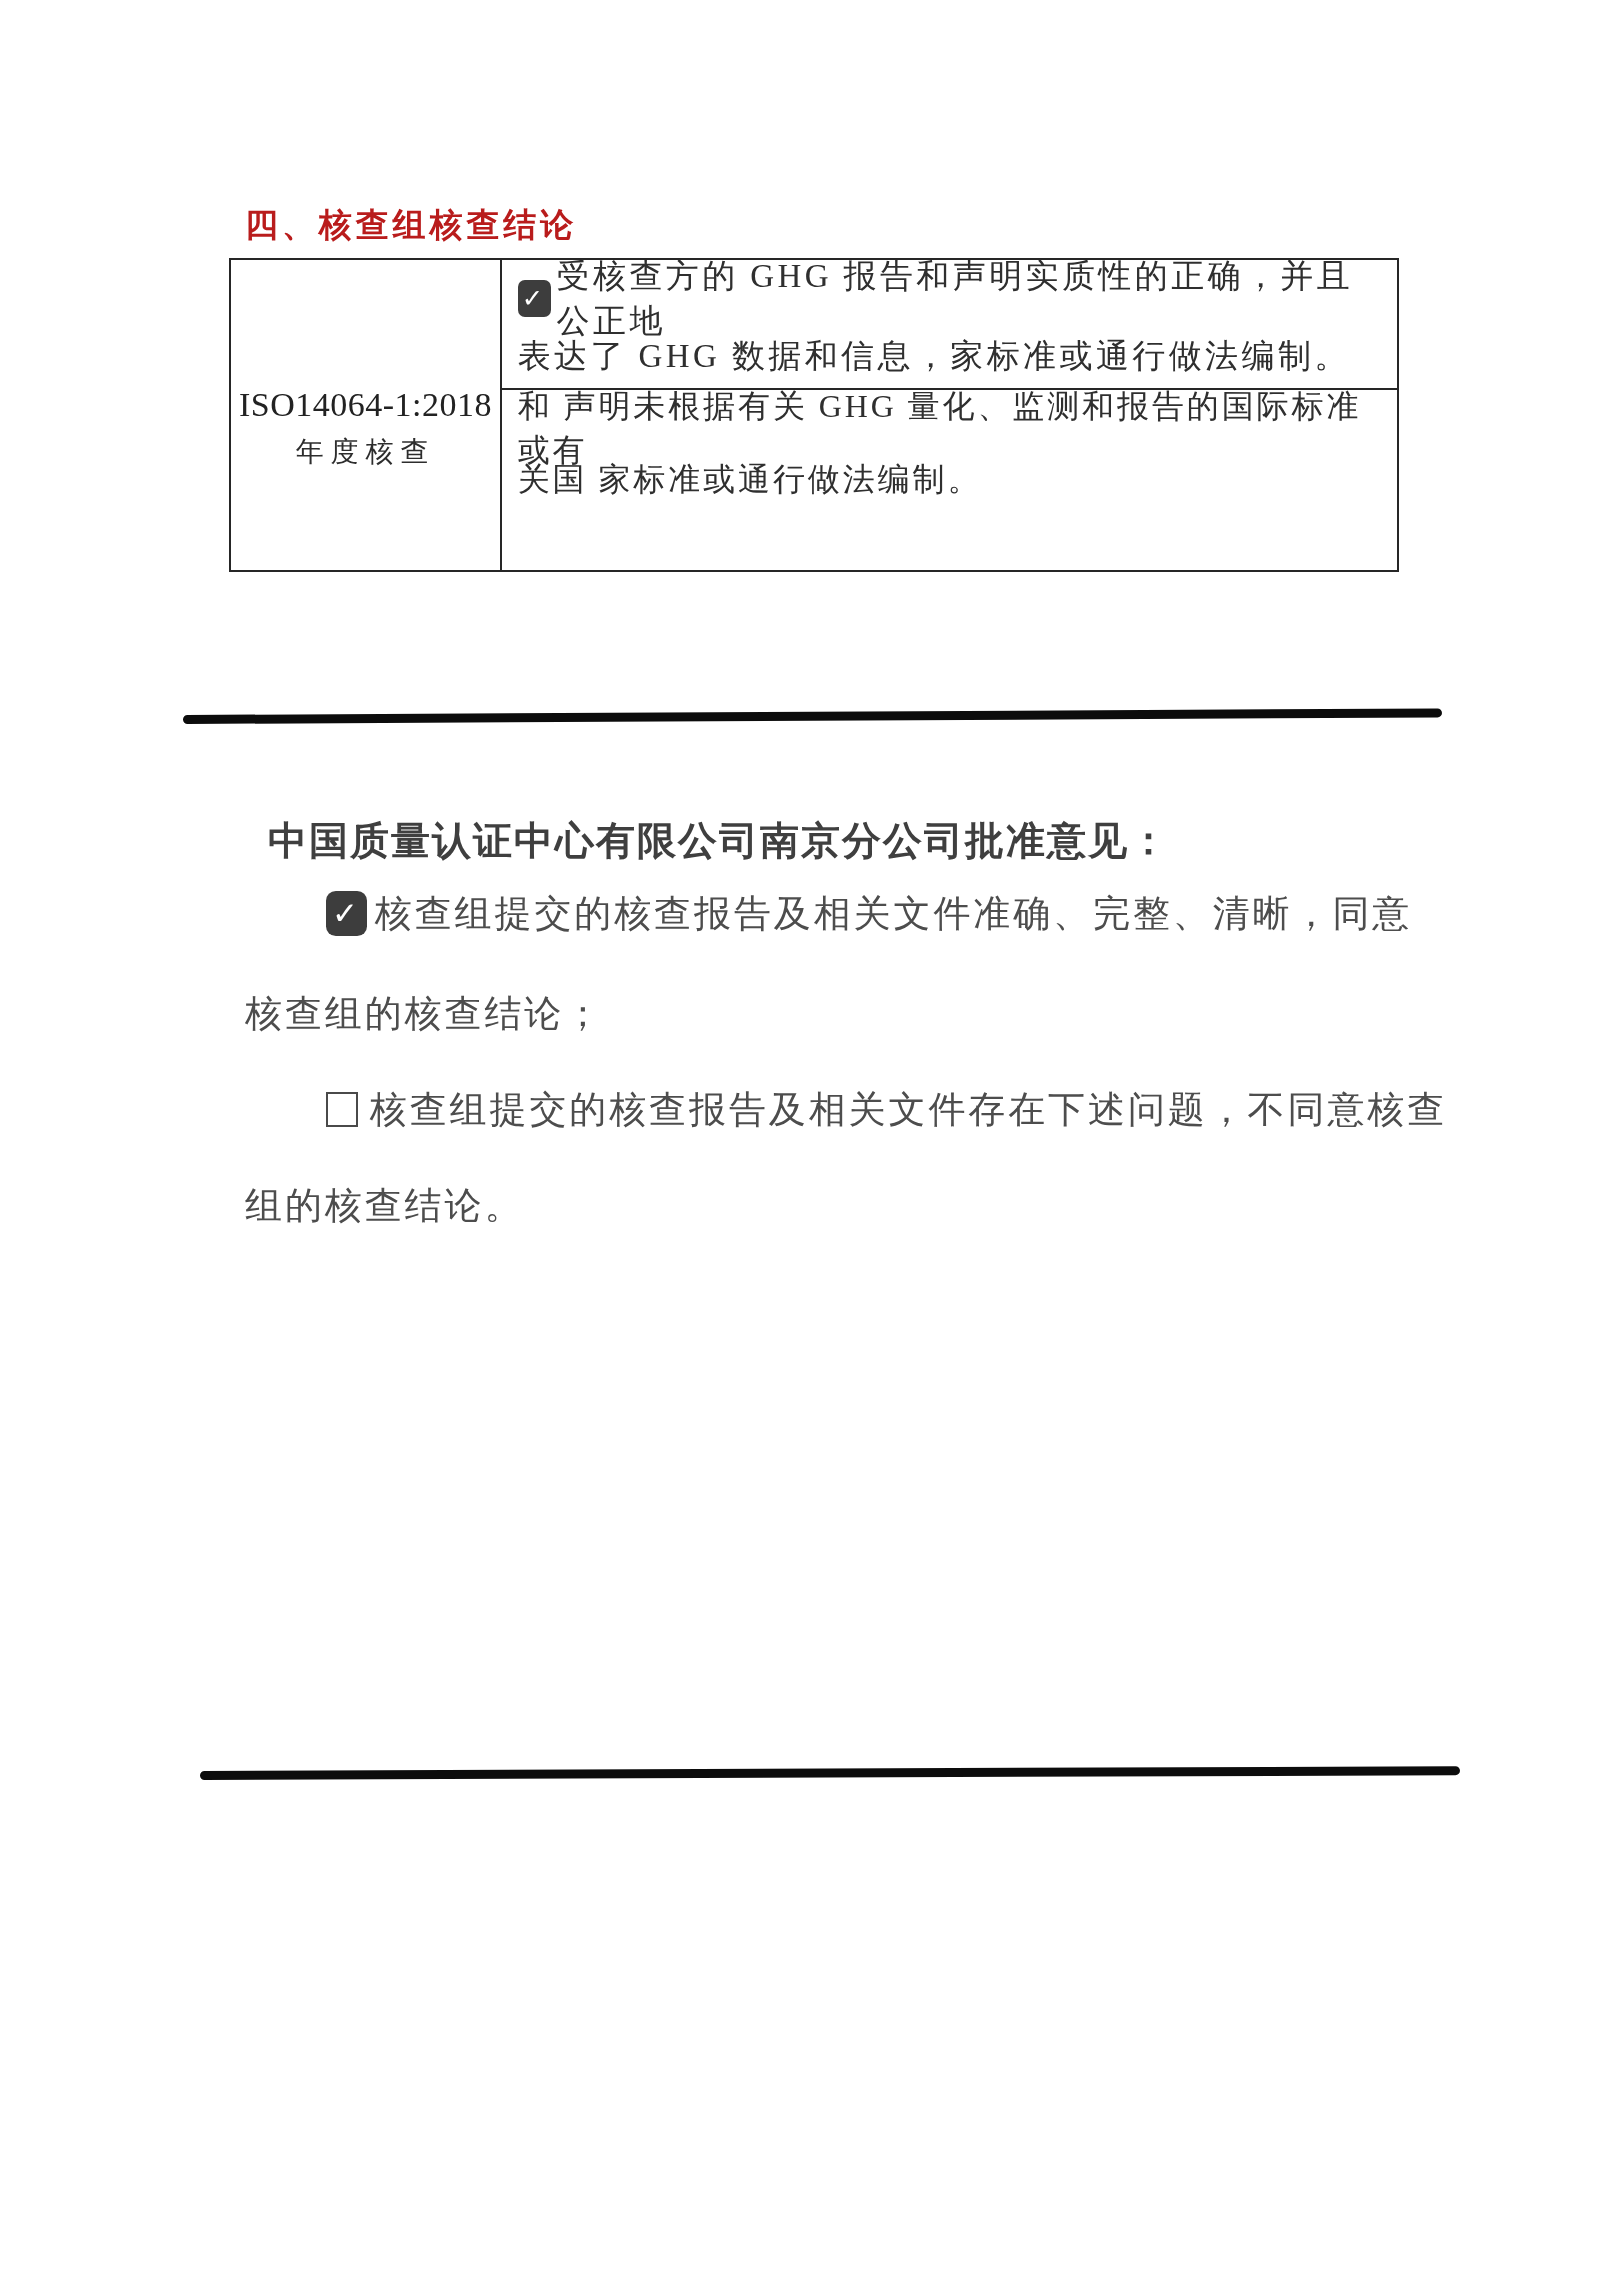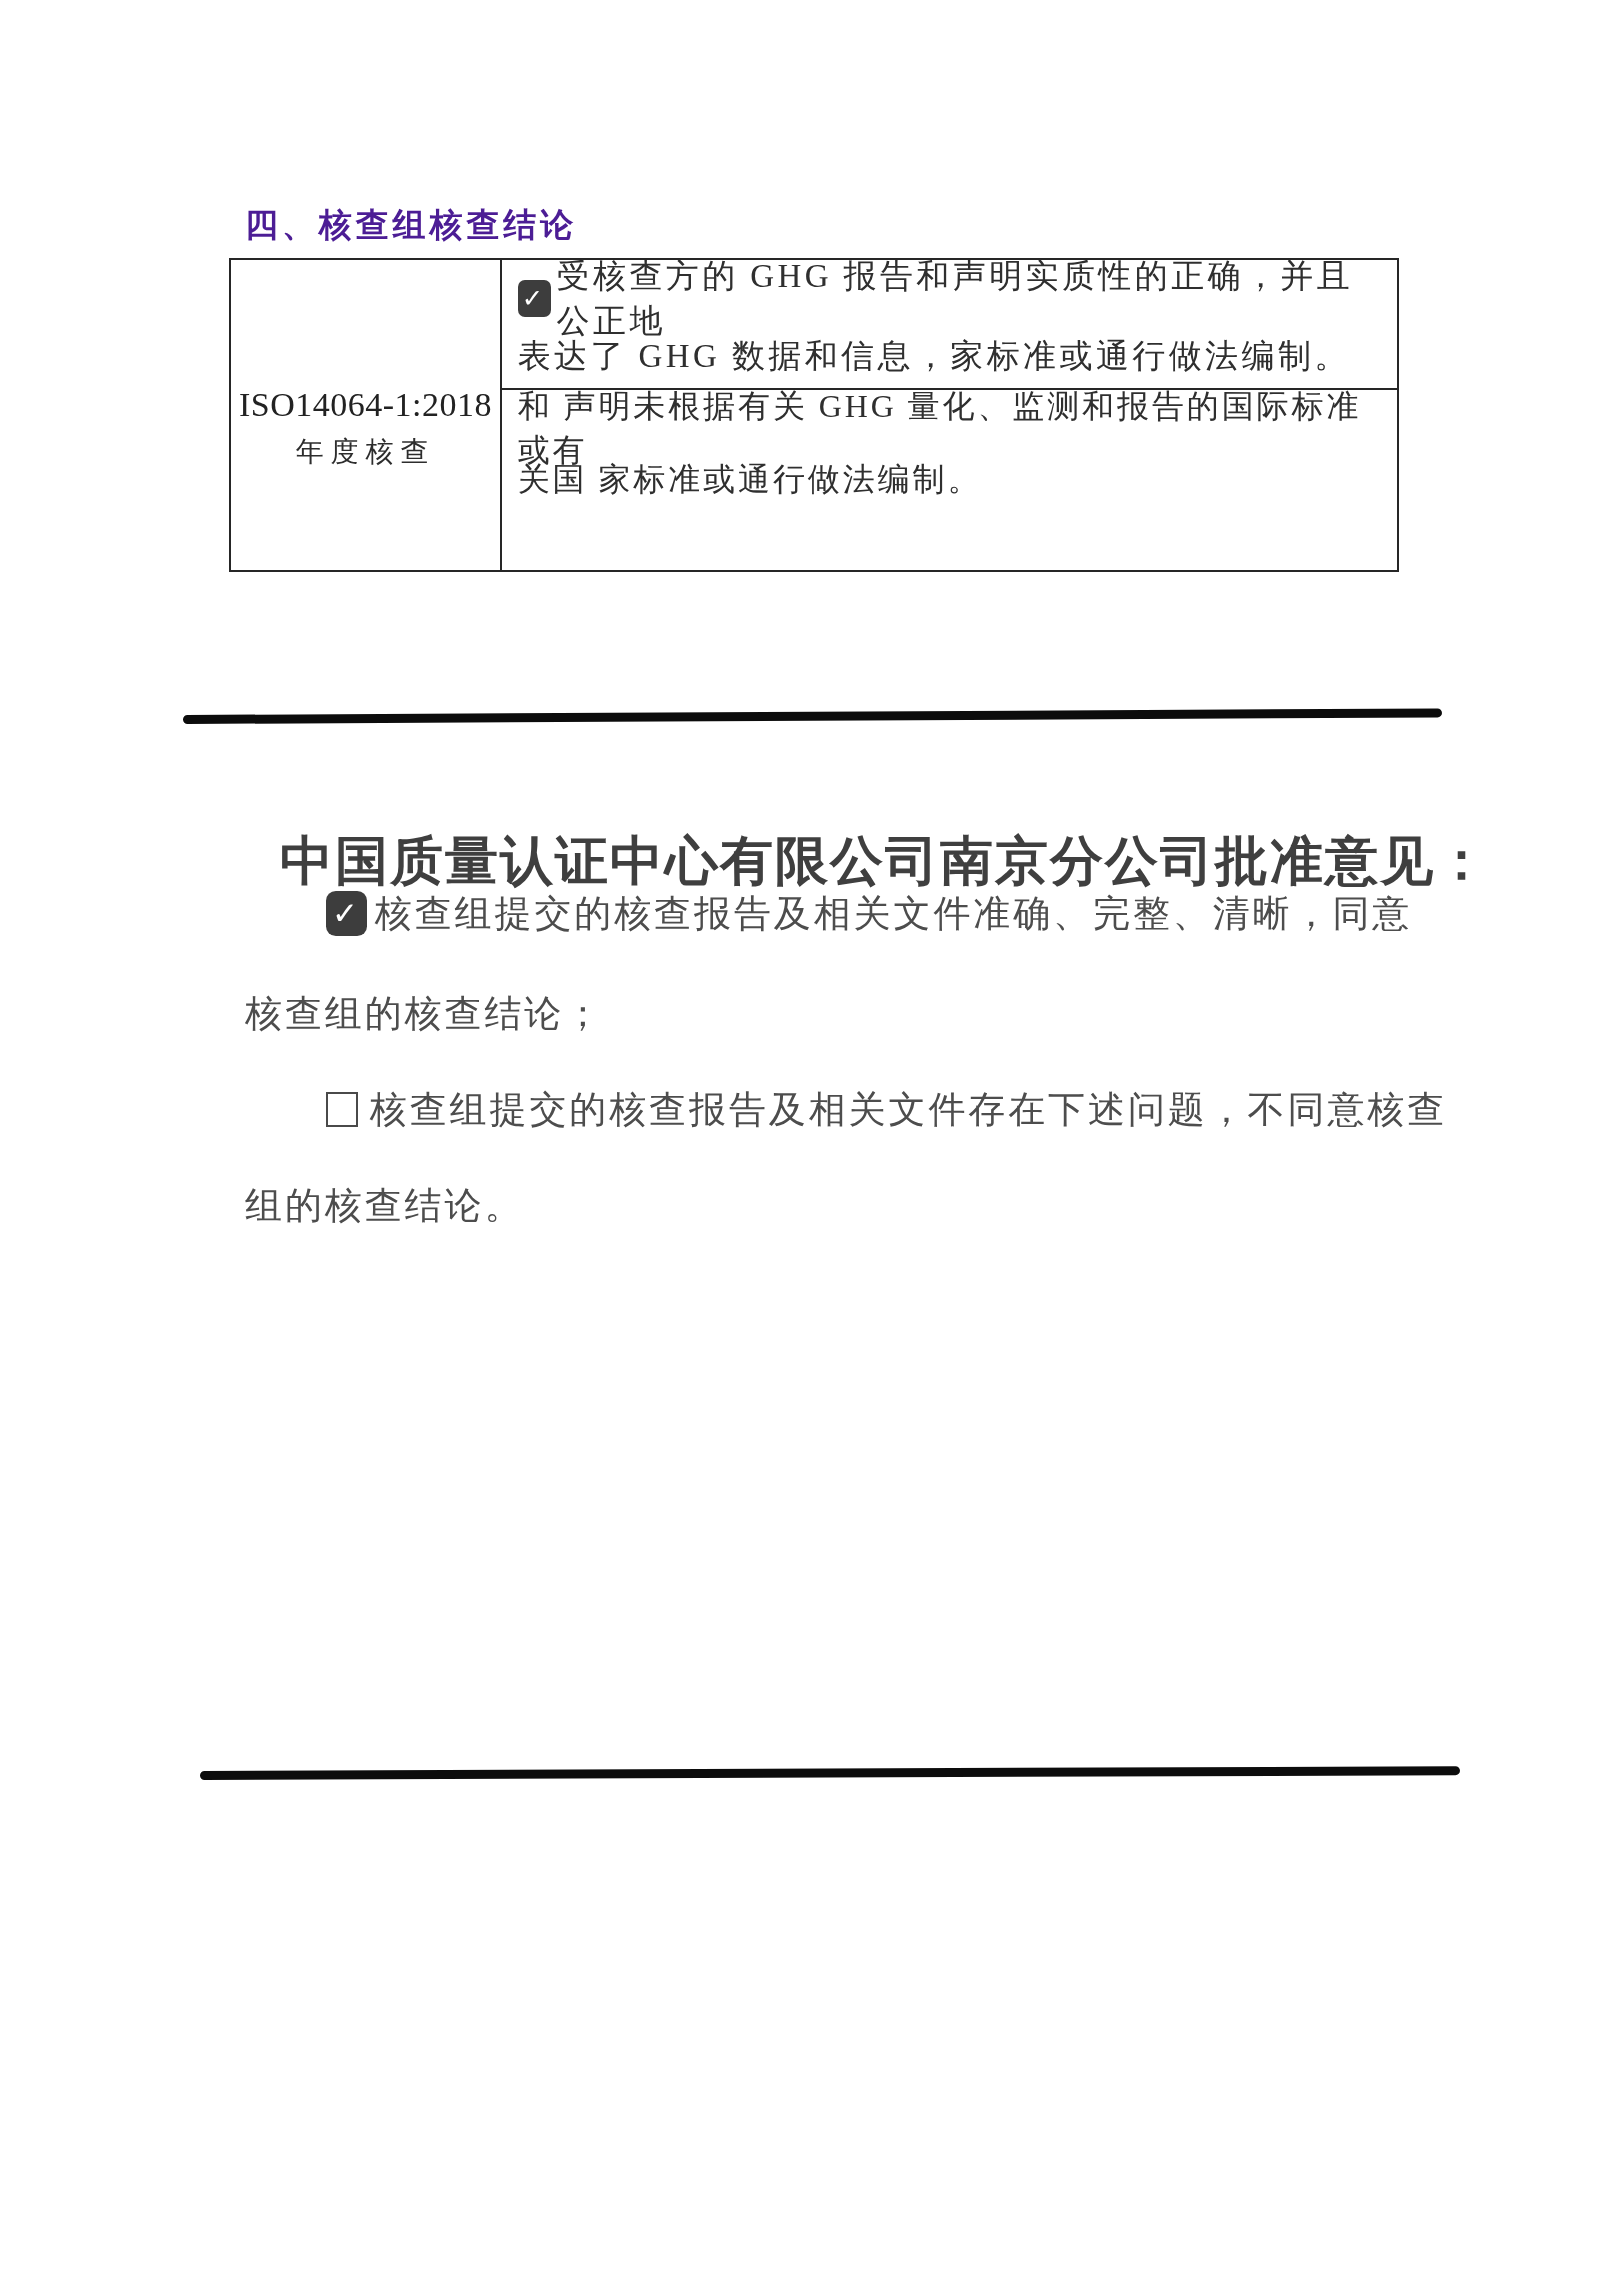--- a/index.html
+++ b/index.html
@@ -8,21 +8,21 @@
     width:1620px;height:2292px;
     background:#ffffff;
     font-family:"Liberation Serif","DejaVu Serif",serif;
     color:#3a3a3a;
     overflow:hidden;
   }
 
   
   .sec4-heading{
     position:absolute;left:245px;top:203px;margin:0;
-    font-size:33px;font-weight:bold;letter-spacing:3.9px;color:#4c1d95;
+    font-size:33px;font-weight:bold;letter-spacing:3.9px;color:#b91c1c;
   }
 
   
   .ctable{
     position:absolute;left:229px;top:258px;
     width:1170px;height:314px;
     border:2px solid #262626;
     box-sizing:border-box;
     display:flex;
   }
@@ -62,22 +62,22 @@
   
   .divider{
     position:absolute;height:8.8px;background:#0c0c0c;border-radius:4.9px;
     transform-origin:left center;
   }
   .divider.d1{left:183px;top:715px;width:1259px;transform:rotate(-0.30deg);}
   .divider.d2{left:200px;top:1771px;width:1260px;transform:rotate(-0.22deg);}
 
   
   .approval-heading{
-    position:absolute;left:264px;top:810px;margin:16px;
-    font-size:53px;font-weight:bold;letter-spacing:2px;color:#3f3f3f;white-space:nowrap;
+    position:absolute;left:264px;top:810px;margin:4px;
+    font-size:39px;font-weight:bold;letter-spacing:2px;color:#3f3f3f;white-space:nowrap;
   }
   .bodyline{
     position:absolute;display:flex;align-items:center;
     font-size:37px;letter-spacing:2.9px;color:#4d4d4d;white-space:nowrap;
   }
   .p1l1{left:326px;top:888px;height:51px;}
   .p1l2{left:245px;top:988px;height:51px;}
   .p2l1{left:326px;top:1084px;height:51px;}
   .p2l2{left:245px;top:1180px;height:51px;}
 </style>

